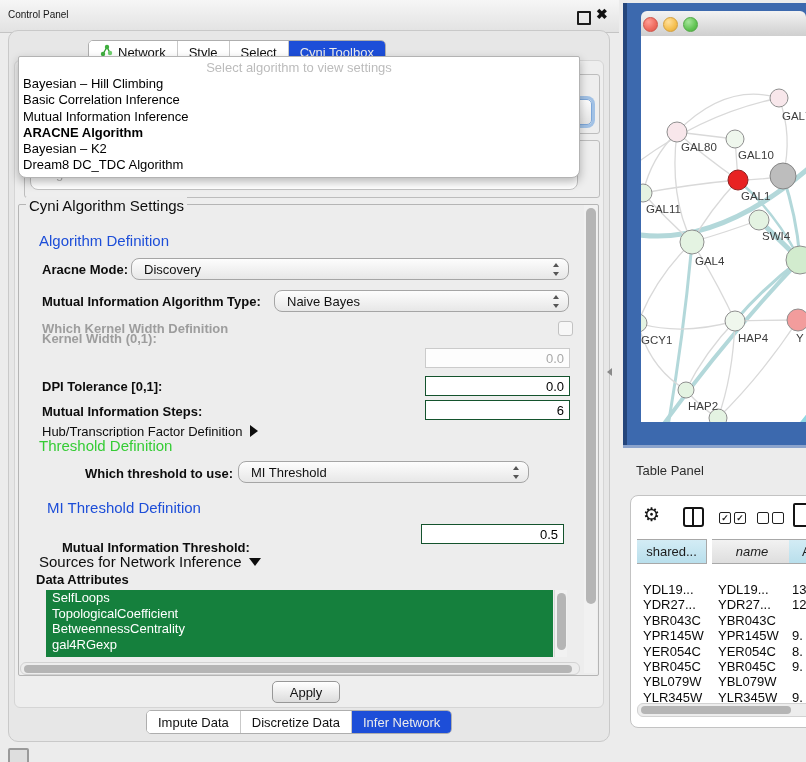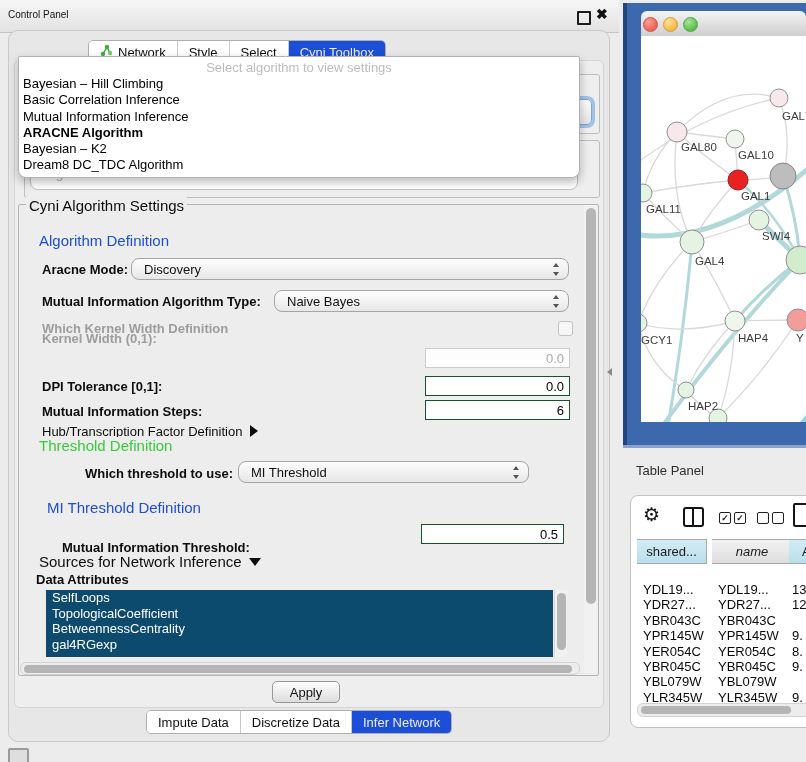--- a/index.html
+++ b/index.html
@@ -44,21 +44,21 @@
   .combo{position:absolute;height:22px;background:linear-gradient(#fdfdfd,#e7e7e7);border:1px solid #a5a5a5;border-radius:8px;font-size:13px;line-height:22px;color:#111;padding-left:12px;box-sizing:border-box;z-index:12;}
   .spin{position:absolute;right:8px;top:4px;width:7px;height:13px;}
   .spin:before{content:"";position:absolute;top:0;left:0;border-left:3.5px solid transparent;border-right:3.5px solid transparent;border-bottom:4.5px solid #555;}
   .spin:after{content:"";position:absolute;bottom:0;left:0;border-left:3.5px solid transparent;border-right:3.5px solid transparent;border-top:4.5px solid #555;}
   .fld{position:absolute;height:20px;background:#fff;border:1px solid #14532d;font-size:13px;line-height:20px;color:#000;text-align:right;padding-right:5px;box-sizing:border-box;z-index:12;}
   .fld.dis{border-color:#cbcbcb;background:#fdfdfd;color:#a9a9a9;}
   .cbx{position:absolute;width:13px;height:13px;border:1px solid #c2c2c2;border-radius:3px;background:#f7f7f7;z-index:12;}
   .tri-right{display:inline-block;width:0;height:0;border-top:6px solid transparent;border-bottom:6px solid transparent;border-left:8px solid #0d0d0d;margin-left:8px;vertical-align:-1px;}
   .tri-down{display:inline-block;width:0;height:0;border-left:6px solid transparent;border-right:6px solid transparent;border-top:8px solid #0d0d0d;margin-left:7px;vertical-align:1px;}
   
-  .attr-list{left:46px;top:590px;width:507px;height:67px;background:#0c4a6e;overflow:hidden;z-index:12;}
+  .attr-list{left:46px;top:590px;width:507px;height:67px;background:#15803d;overflow:hidden;z-index:12;}
   .attr-item{height:15.5px;line-height:15.5px;font-size:13px;color:#fff;padding-left:6px;white-space:nowrap;}
   .vscroll{position:absolute;background:#f1f1f1;border-left:1px solid #d8d8d8;z-index:13;}
   .thumb{position:absolute;background:#b5b5b5;border-radius:7px;}
   .hscroll{position:absolute;background:#ededed;border:1px solid #d2d2d2;border-radius:6px;z-index:13;}
   
   .btn{position:absolute;font-size:13px;color:#111;text-align:center;background:linear-gradient(#ffffff,#dcdcdc);border:1px solid #979797;border-radius:5px;z-index:12;}
   
   .net-frame{left:623px;top:3px;width:183px;height:442px;background:#3c69ae;border-left:4px solid #24457b;box-sizing:border-box;}
   .net-frame-bottom{left:623px;top:445px;width:183px;height:3px;background:#8ba3cc;}
   .mac-titlebar{left:641px;top:11px;width:165px;height:25px;background:linear-gradient(#f3f3f3,#cfcfcf);border-bottom:1px solid #9b9b9b;border-radius:6px 6px 0 0;}

